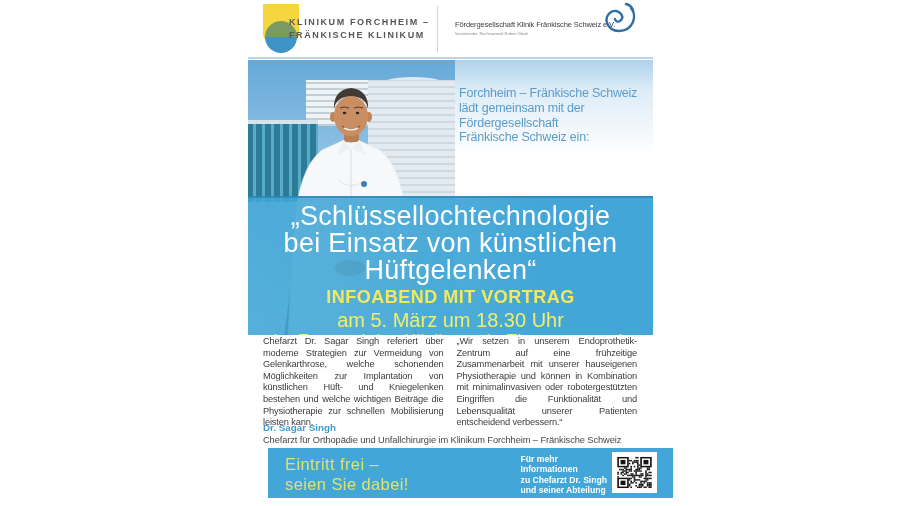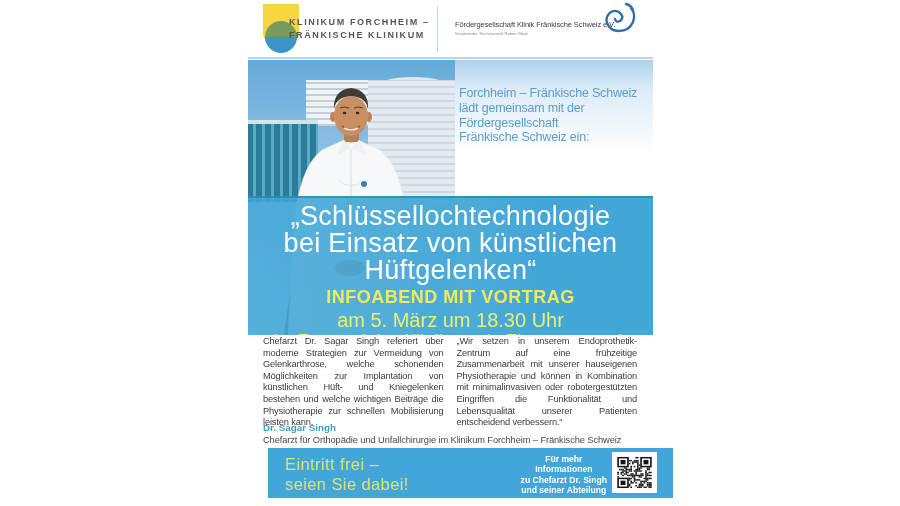--- a/index.html
+++ b/index.html
@@ -40,21 +40,21 @@
   .bodycols p{margin:0;width:182px;font-size:9.3px;line-height:11.6px;color:#3c3c3c;
               text-align:justify;letter-spacing:-0.15px;}
   .speaker{position:absolute;top:416px;left:15px;width:380px;margin-top:6px;}
   .sname{font-size:9.8px;font-weight:bold;color:#3e9ec9;}
   .srole{font-size:9.3px;color:#474747;margin-top:1.5px;letter-spacing:-0.1px;white-space:nowrap;}
 
   
   .bar{position:absolute;top:448px;left:0;width:405px;height:50px;background:#42a6d8;margin-left:20px;}
   .cta{position:absolute;left:17px;top:6px;font-size:16.5px;line-height:20px;
        color:#dce56e;letter-spacing:.4px;}
-  .qrcap{position:absolute;right:66px;top:6px;text-align:center;font-size:8.6px;
+  .qrcap{position:absolute;right:66px;top:6px;text-align:left;font-size:8.6px;
          line-height:10.3px;font-weight:bold;color:#ffffff;}
   .qrtile{position:absolute;right:16px;top:4px;width:45px;height:41px;background:#ffffff;
           display:flex;align-items:center;justify-content:center;}
 </style>
 </head>
 <body>
 
 <div class="canvas">
   <div class="flyer">
 

